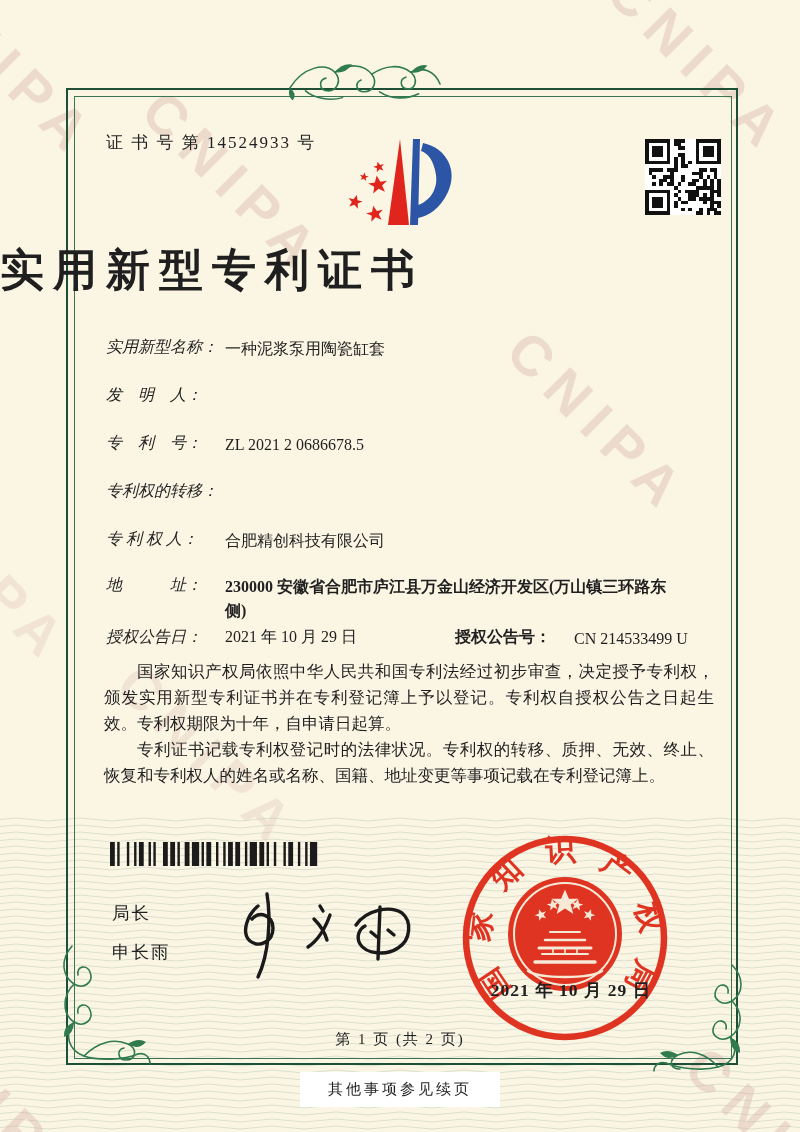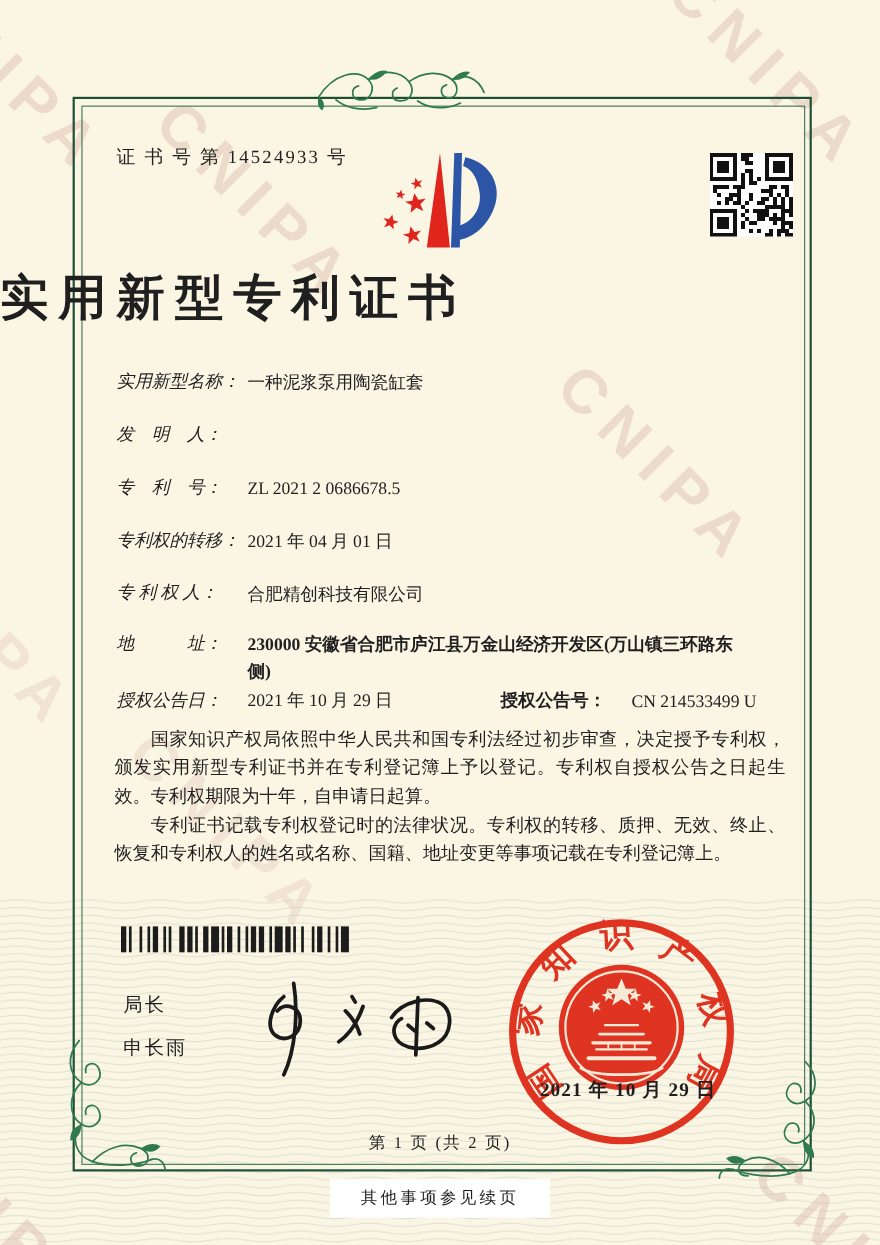--- a/index.html
+++ b/index.html
@@ -281,21 +281,20 @@
   </div>
   <div class="row r2">
     <span class="lbl">发　明　人：</span>
   </div>
   <div class="row r3">
     <span class="lbl">专　利　号：</span>
     <span class="val">ZL 2021 2 0686678.5</span>
   </div>
   <div class="row r4">
     <span class="lbl">专利权的转移：</span>
-    <span class="val">2021 年 04 月 01 日</span>
   </div>
   <div class="row r5">
     <span class="lbl">专 利 权 人：</span>
     <span class="val">合肥精创科技有限公司</span>
   </div>
   <div class="row r6">
     <span class="lbl">地　　　址：</span>
     <span class="val">230000 安徽省合肥市庐江县万金山经济开发区(万山镇三环路东侧)</span>
   </div>
   <div class="row r7">

